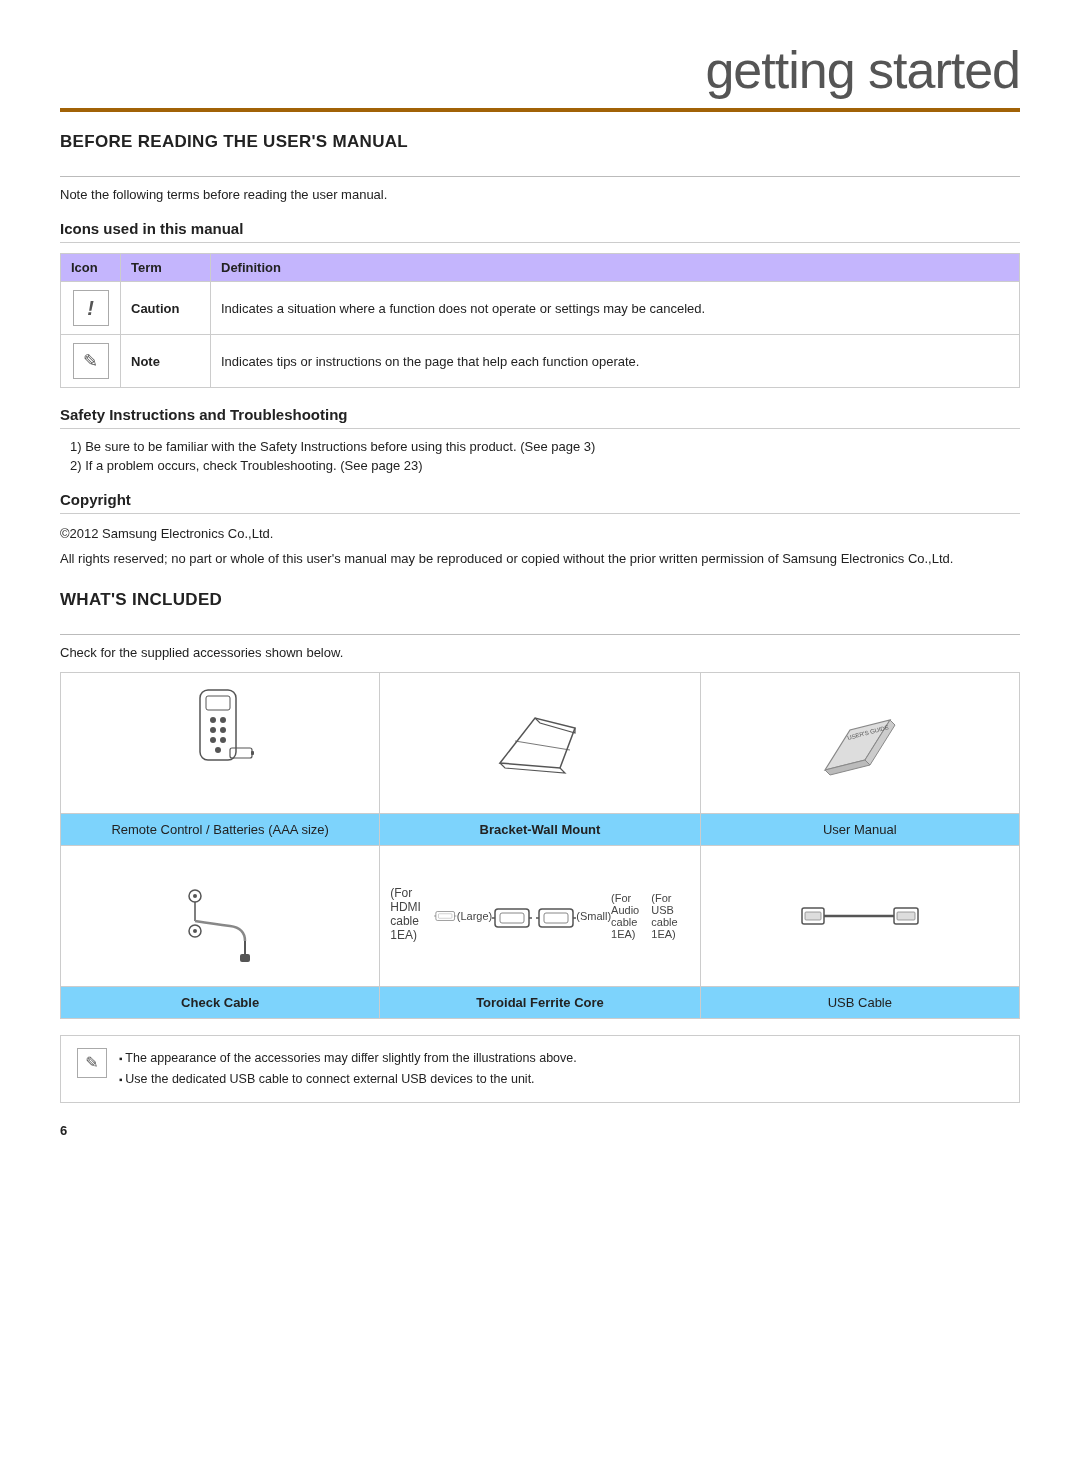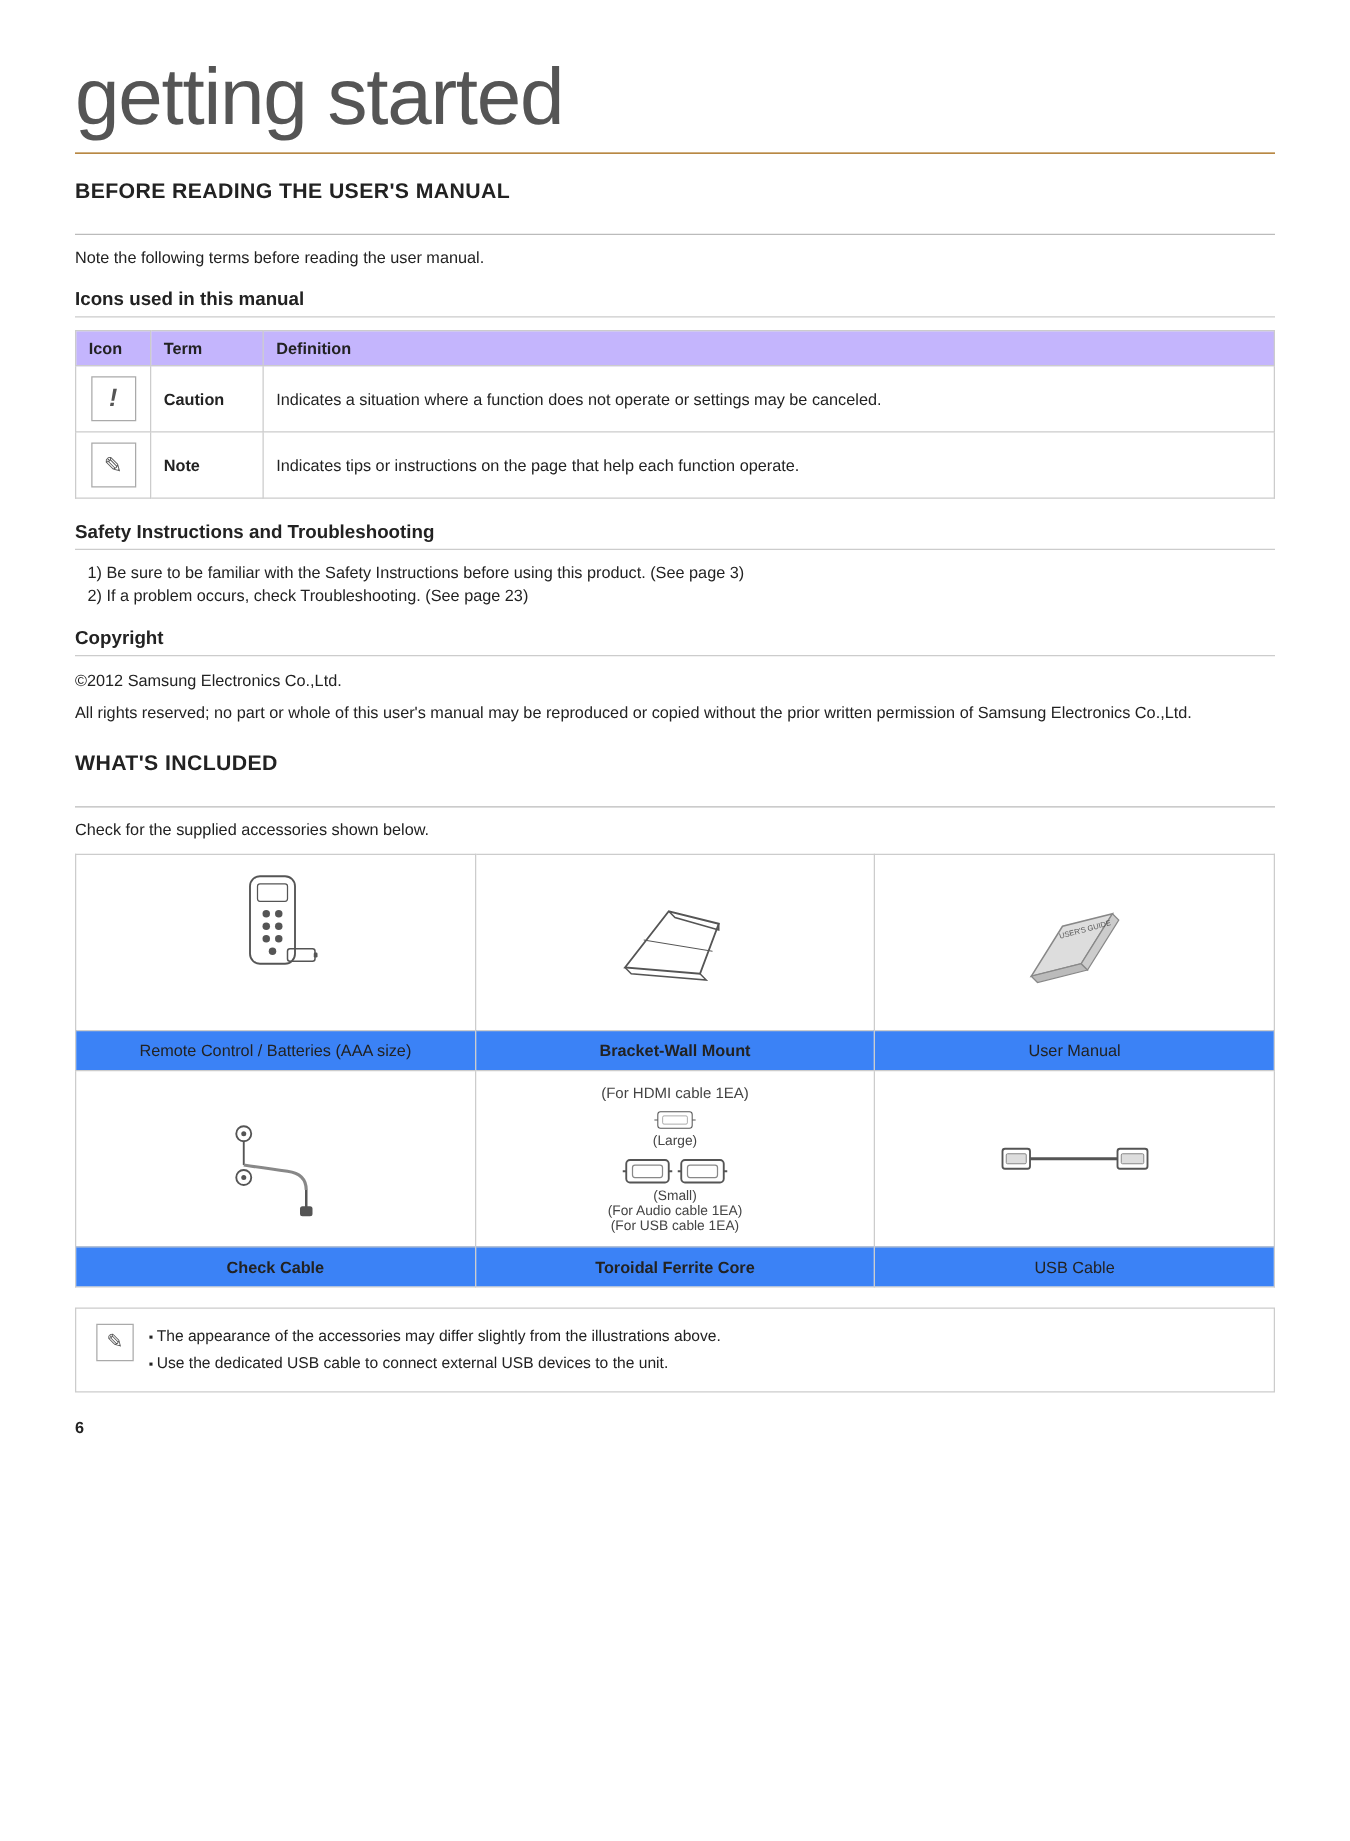--- a/index.html
+++ b/index.html
@@ -8,28 +8,29 @@
       font-family: Arial, Helvetica, sans-serif;
       font-size: 13px;
       color: #222;
       padding: 40px 60px 40px 60px;
       max-width: 1080px;
       min-height: 1473px;
     }
 
     
     .page-title {
-      font-size: 64px;
+      font-size: 52px;
       font-weight: 200;
       color: #555;
       letter-spacing: -1px;
-      border-bottom: 1px solid #a16207;
+      border-bottom: 4px solid #a16207;
       padding-bottom: 8px;
       margin-bottom: 20px;
       font-family: 'Arial', sans-serif;
+      text-align: right;
     }
 
     
     .section-heading {
       font-size: 17px;
       font-weight: 800;
       text-transform: uppercase;
       border-bottom: 1px solid #bbb;
       padding-bottom: 24px;
       margin-bottom: 10px;
@@ -135,21 +136,21 @@
       align-items: center;
       justify-content: center;
       padding: 10px;
     }
     .acc-label {
       width: 100%;
       border-top: 1px solid #ccc;
       padding: 8px 10px;
       text-align: center;
       font-size: 13px;
-      background: #3b82f6;
+      background: #7dd3fc;
     }
 
     
     .caution-icon {
       font-style: italic;
       font-weight: 700;
       font-size: 20px;
     }
     .note-icon {
       font-size: 18px;
@@ -342,21 +343,21 @@
               </svg>
             </div>
             <div class="acc-label">
               <strong>Check Cable</strong>
             </div>
           </div>
         </td>
 
         <td>
           <div class="acc-cell">
-            <div class="acc-image" style="flex-direction:column; align-items:center; justify-content:flex-start; padding-top:10px;">
+            <div class="acc-image" style="flex-direction:row; align-items:center; justify-content:flex-start; padding-top:10px;">
               <div style="font-size:12px; color:#444; margin-bottom:4px;">(For HDMI cable 1EA)</div>
 
               <svg width="60" height="40" viewBox="0 0 60 40">
                 <rect x="5" y="8" width="50" height="24" rx="4" fill="none" stroke="#555" stroke-width="1.5"></rect>
                 <rect x="12" y="14" width="36" height="12" rx="2" fill="none" stroke="#888" stroke-width="1"></rect>
                 <line x1="0" y1="20" x2="5" y2="20" stroke="#555" stroke-width="1.5"></line>
                 <line x1="55" y1="20" x2="60" y2="20" stroke="#555" stroke-width="1.5"></line>
               </svg>
               <div style="font-size:11px; color:#444;">(Large)</div>
 

